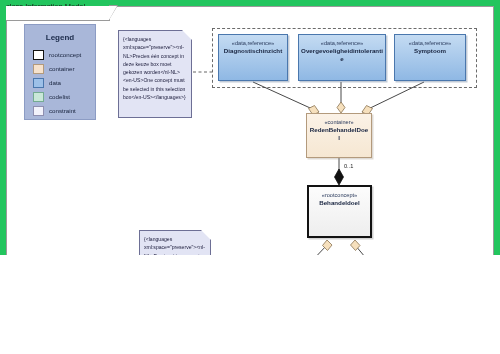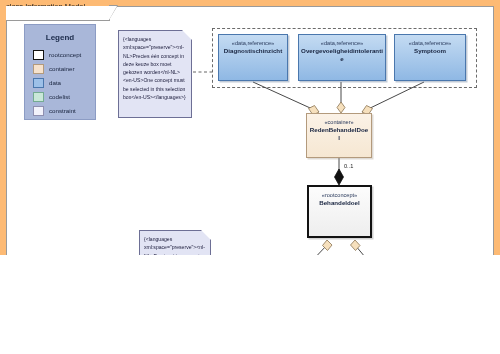--- a/index.html
+++ b/index.html
@@ -4,21 +4,21 @@
 <style>
   * { box-sizing: border-box; }
   html, body {
     margin: 0; padding: 0;
     background: #ffffff;
     font-family: "Liberation Sans", sans-serif;
   }
   #canvas {
     position: relative;
     width: 500px; height: 255px;
-    background: #fdba74;
+    background: #22c55e;
     overflow: hidden;
   }
 
   
   .frame {
     position: absolute;
     left: 6px; top: 6px;
     width: 488px; height: 342px;
     border: 1px solid #9a9a9a;
     background: #ffffff;

